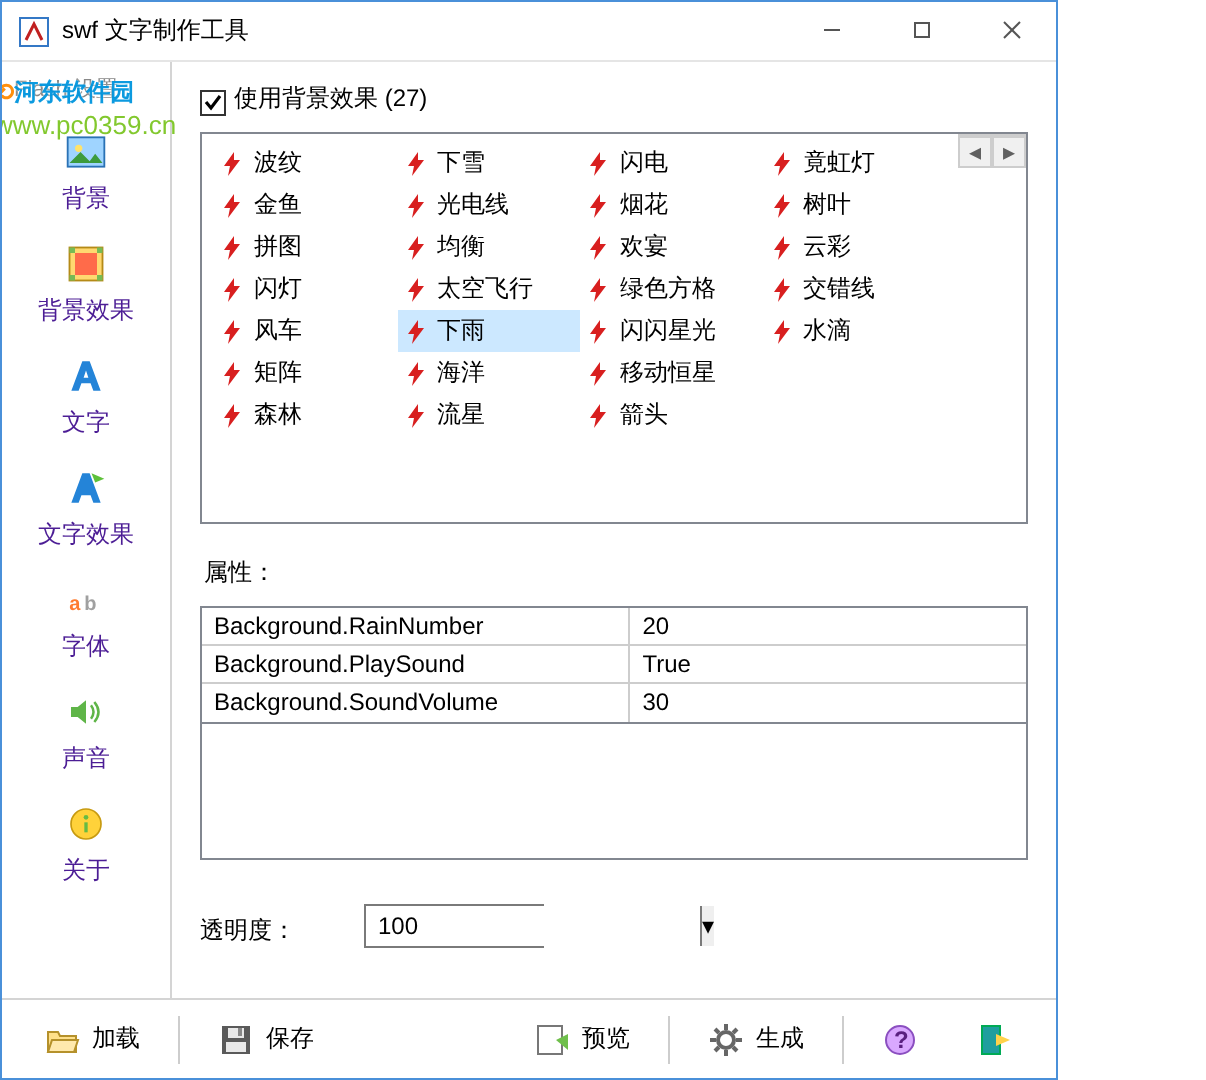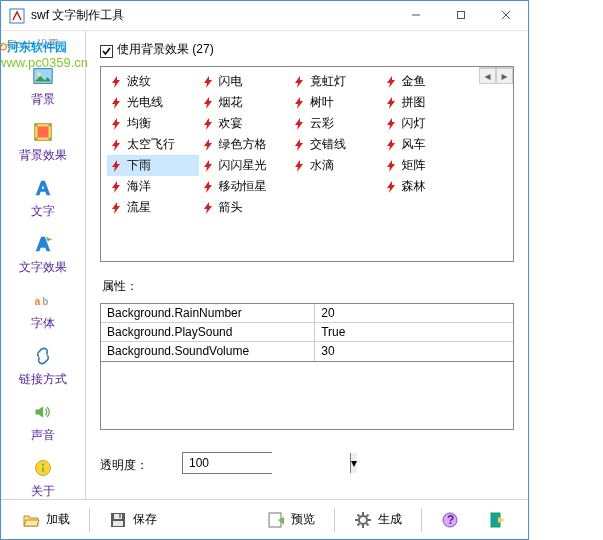--- a/index.html
+++ b/index.html
@@ -139,28 +139,20 @@
       <div class="sideitem">
         <span class="ico24">
             <svg viewBox="0 0 24 24" width="20" height="20">
               <text x="2" y="18" font-size="16" font-weight="bold" fill="#ff7b2e">a</text>
               <text x="11" y="18" font-size="16" font-weight="bold" fill="#a0a0a0">b</text>
             </svg>
           </span>
         <span class="lbl">字体</span>
       </div>
 
-      <div class="sideitem">
-        <span class="ico24">
-            <svg viewBox="0 0 24 24" width="20" height="20">
-              <path d="M7 13 a4 4 0 0 1 0-6 l3-3 a4 4 0 0 1 6 6 M17 11 a4 4 0 0 1 0 6 l-3 3 a4 4 0 0 1-6-6" fill="none" stroke="#3a7db7" stroke-width="2"></path>
-            </svg>
-          </span>
-        <span class="lbl">链接方式</span>
-      </div>
 
       <div class="sideitem">
         <span class="ico24">
             <svg viewBox="0 0 24 24" width="20" height="20">
               <path d="M3 9 L7 9 L12 5 L12 19 L7 15 L3 15 Z" fill="#5fb548"></path>
               <path d="M15 8 Q18 12 15 16 M17 6 Q22 12 17 18" fill="none" stroke="#5fb548" stroke-width="1.5"></path>
             </svg>
           </span>
         <span class="lbl">声音</span>
       </div>
@@ -187,20 +179,26 @@
         <span>使用背景效果 (27)</span>
       </div>
 
       <div class="effectbox">
         <div class="effectgrid" id="effgrid" style="grid-template-columns: repeat(4, 1fr);">
             <div class="effcell">
               <svg class="flash-ic" viewBox="0 0 14 14">
                 <path d="M8 1 L3 8 L6 8 L5 13 L11 5 L8 5 Z" fill="#d81f1f"></path>
               </svg>
               <span>波纹</span>
+            </div>
+            <div class="effcell">
+              <svg class="flash-ic" viewBox="0 0 14 14">
+                <path d="M8 1 L3 8 L6 8 L5 13 L11 5 L8 5 Z" fill="#d81f1f"></path>
+              </svg>
+              <span>下雪</span>
             </div>
             <div class="effcell">
               <svg class="flash-ic" viewBox="0 0 14 14">
                 <path d="M8 1 L3 8 L6 8 L5 13 L11 5 L8 5 Z" fill="#d81f1f"></path>
               </svg>
               <span>闪电</span>
             </div>
             <div class="effcell">
               <svg class="flash-ic" viewBox="0 0 14 14">
                 <path d="M8 1 L3 8 L6 8 L5 13 L11 5 L8 5 Z" fill="#d81f1f"></path>

